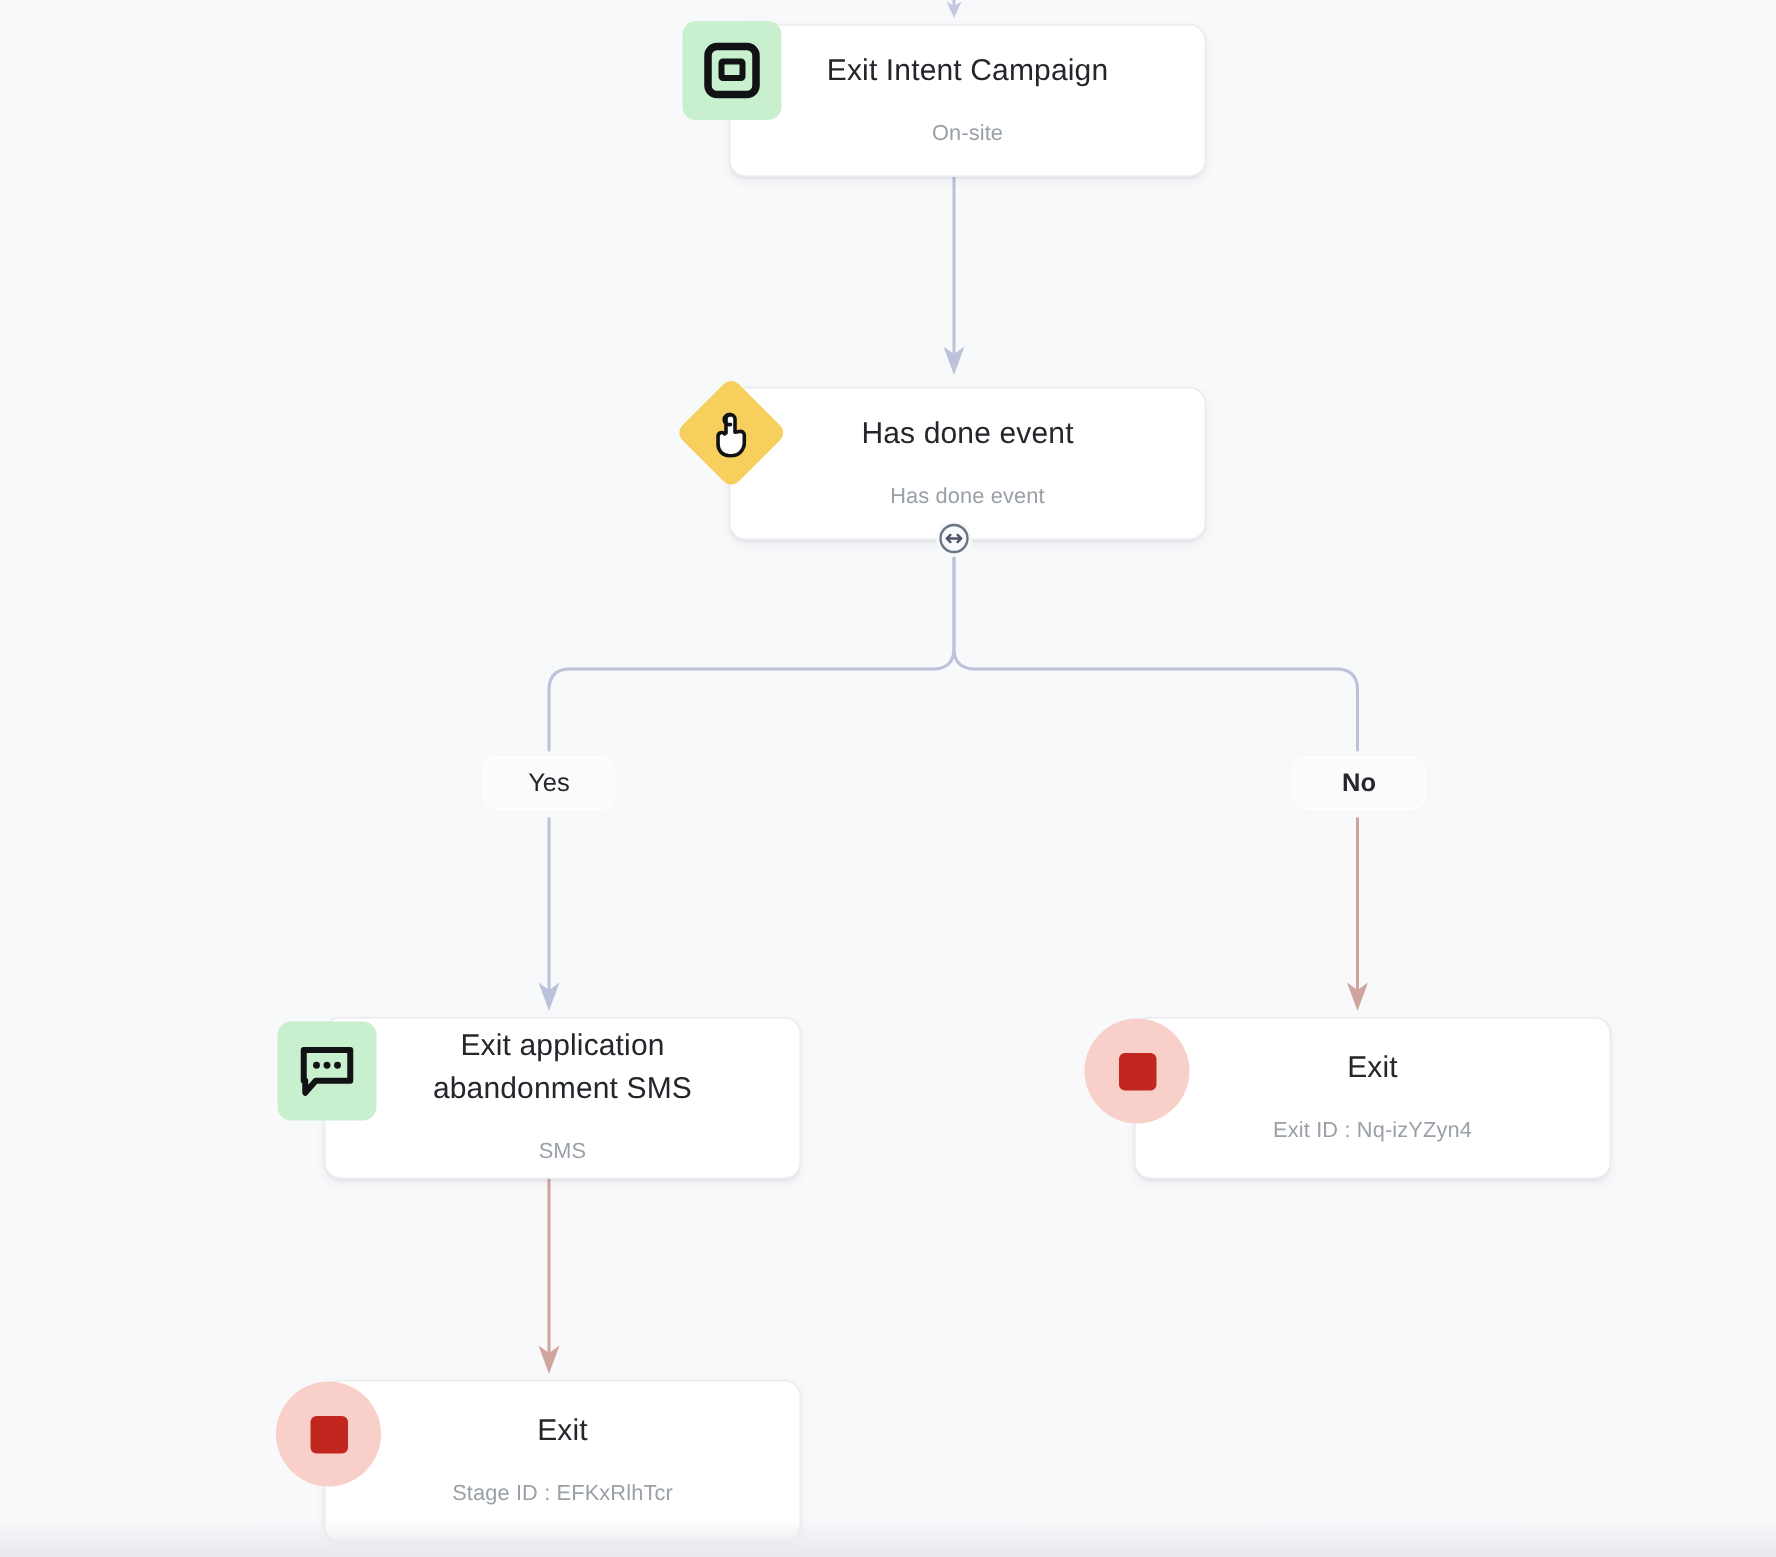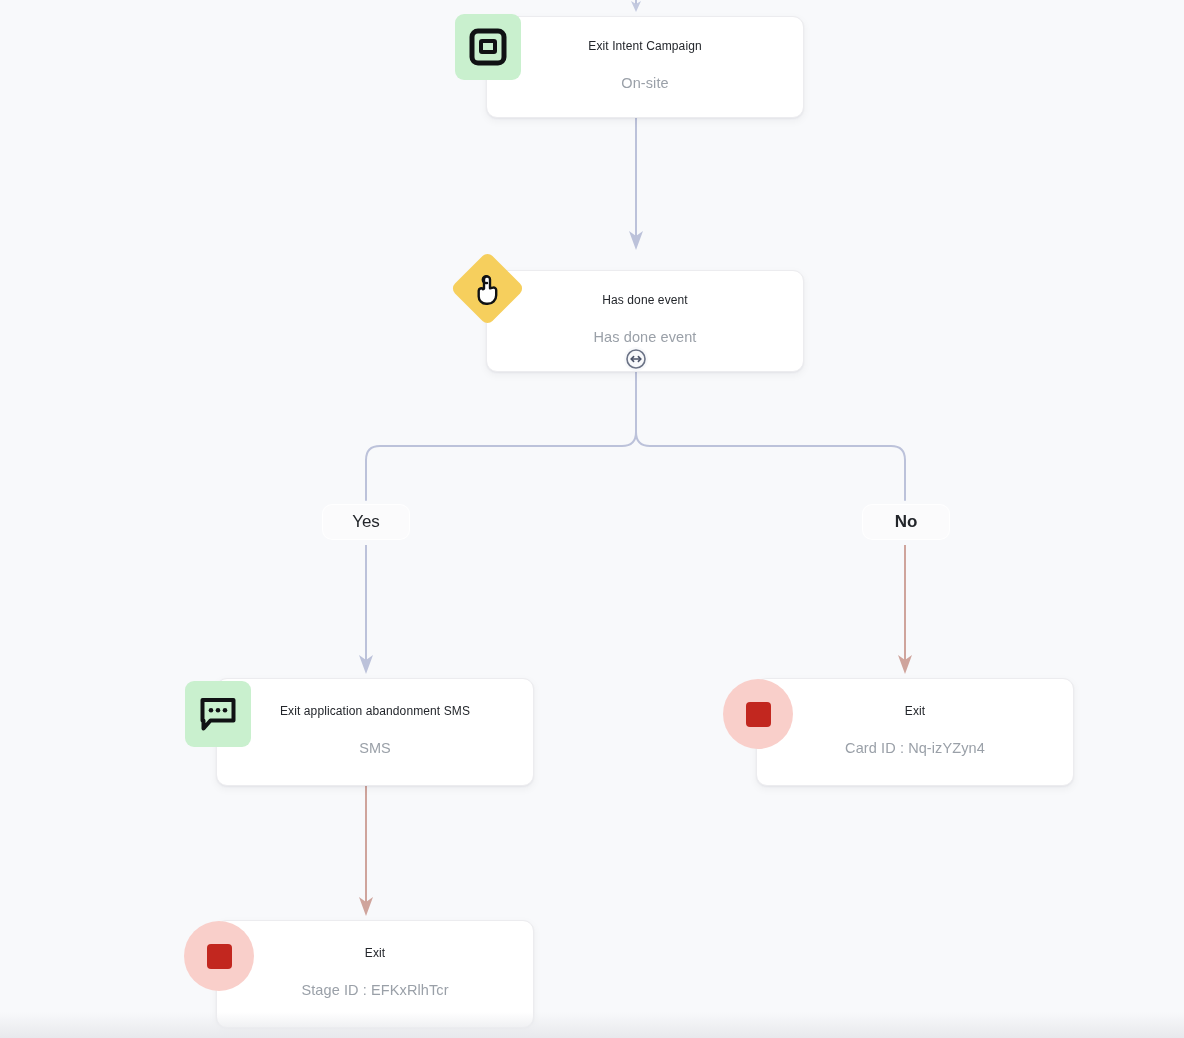--- a/index.html
+++ b/index.html
@@ -50,23 +50,24 @@
     border-radius: 11px;
     box-shadow: 0 1px 2px rgba(16,24,40,0.05), 0 3px 8px rgba(16,24,40,0.05);
     box-sizing: border-box;
     display: flex;
     flex-direction: column;
     align-items: center;
     justify-content: center;
     padding: 10px 14px 12px 14px;
   }
   .node-title {
-    font-size: 12px;
+    font-size: 20px;
     color: #23262b;
     line-height: 1.42;
+    text-align: center;
     letter-spacing: 0.1px;
     max-width: 255px;
   }
   .node-sub {
     font-size: 14.5px;
     color: #9aa0a8;
     line-height: 1.4;
     text-align: center;
     margin-top: 18px;
     letter-spacing: 0.1px;
@@ -187,21 +188,21 @@
     <div class="node-title">Exit Intent Campaign</div>
     <div class="node-sub">On-site</div>
   </div>
   <div class="badge badge-square" style="left:455px; top:14px;">
     <svg width="38" height="38" viewBox="0 0 38 38" xmlns="http://www.w3.org/2000/svg">
       <rect x="3" y="3" width="32" height="32" rx="6" ry="6" fill="none" stroke="#101214" stroke-width="5"></rect>
       <rect x="12" y="13" width="14" height="11" rx="1" ry="1" fill="none" stroke="#101214" stroke-width="4"></rect>
     </svg>
   </div>
 
-  <div class="node" style="left:486px; top:270px; width:318px; height:102px;">
+  <div class="node" style="left:486px; top:258px; width:318px; height:102px;">
     <div class="node-title">Has done event</div>
     <div class="node-sub">Has done event</div>
   </div>
   <div class="badge badge-diamond" style="left:461px; top:262px;">
     <span class="glyph">
       <svg width="30" height="32" viewBox="0 0 30 32" xmlns="http://www.w3.org/2000/svg">
         <path d="M11.5 15.5 L11.5 6.2 a3 3 0 0 1 6 0 L17.5 15.0
                  L20.6 14.4 a2.6 2.6 0 0 1 3.1 2.5 L23.7 22.0
                  a8.6 8.6 0 0 1 -8.6 8.6 L13.6 30.6
                  a7.4 7.4 0 0 1 -7.4 -7.4 L6.2 17.6
@@ -234,21 +235,21 @@
     <svg width="40" height="38" viewBox="0 0 40 38" xmlns="http://www.w3.org/2000/svg">
       <path d="M4.5 5 L35.5 5 L35.5 25.5 L12.5 25.5 L5.5 33.5 L5.5 25.5 L4.5 25.5 Z" fill="none" stroke="#101214" stroke-width="4" stroke-linejoin="round"></path>
       <circle cx="13" cy="15.2" r="2.3" fill="#101214"></circle>
       <circle cx="20" cy="15.2" r="2.3" fill="#101214"></circle>
       <circle cx="27" cy="15.2" r="2.3" fill="#101214"></circle>
     </svg>
   </div>
 
   <div class="node" style="left:756px; top:678px; width:318px; height:108px;">
     <div class="node-title">Exit</div>
-    <div class="node-sub">Card ID : Nq-izYZyn4</div>
+    <div class="node-sub">Exit ID : Nq-izYZyn4</div>
   </div>
   <div class="badge badge-circle" style="left:723px; top:679px;">
     <span class="stop-square"></span>
   </div>
 
   <div class="node" style="left:216px; top:920px; width:318px; height:108px;">
     <div class="node-title">Exit</div>
     <div class="node-sub">Stage ID : EFKxRlhTcr</div>
   </div>
   <div class="badge badge-circle" style="left:184px; top:921px;">

